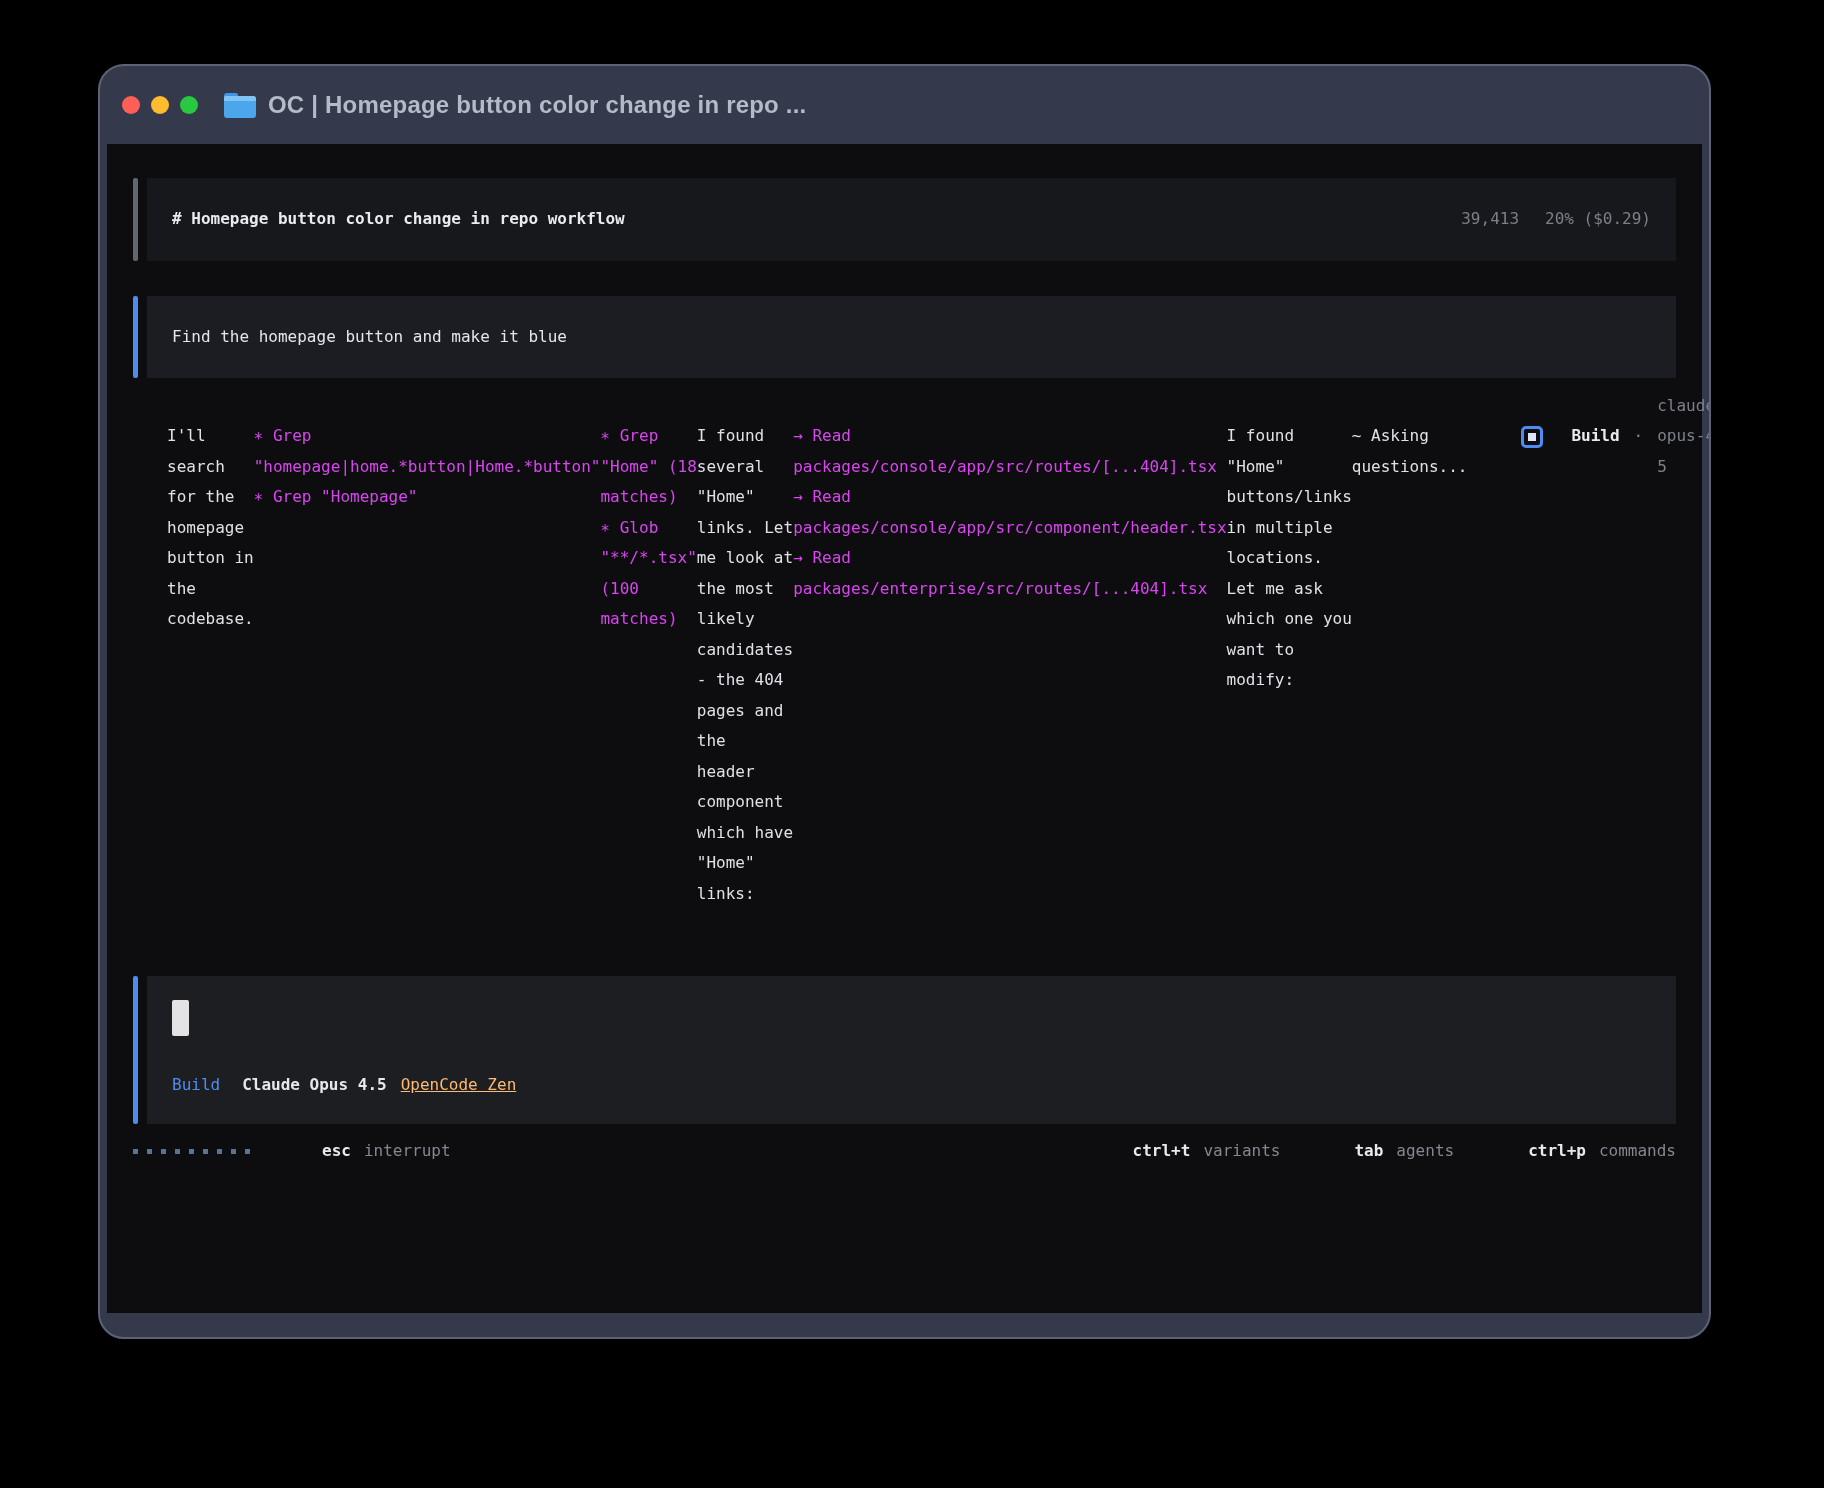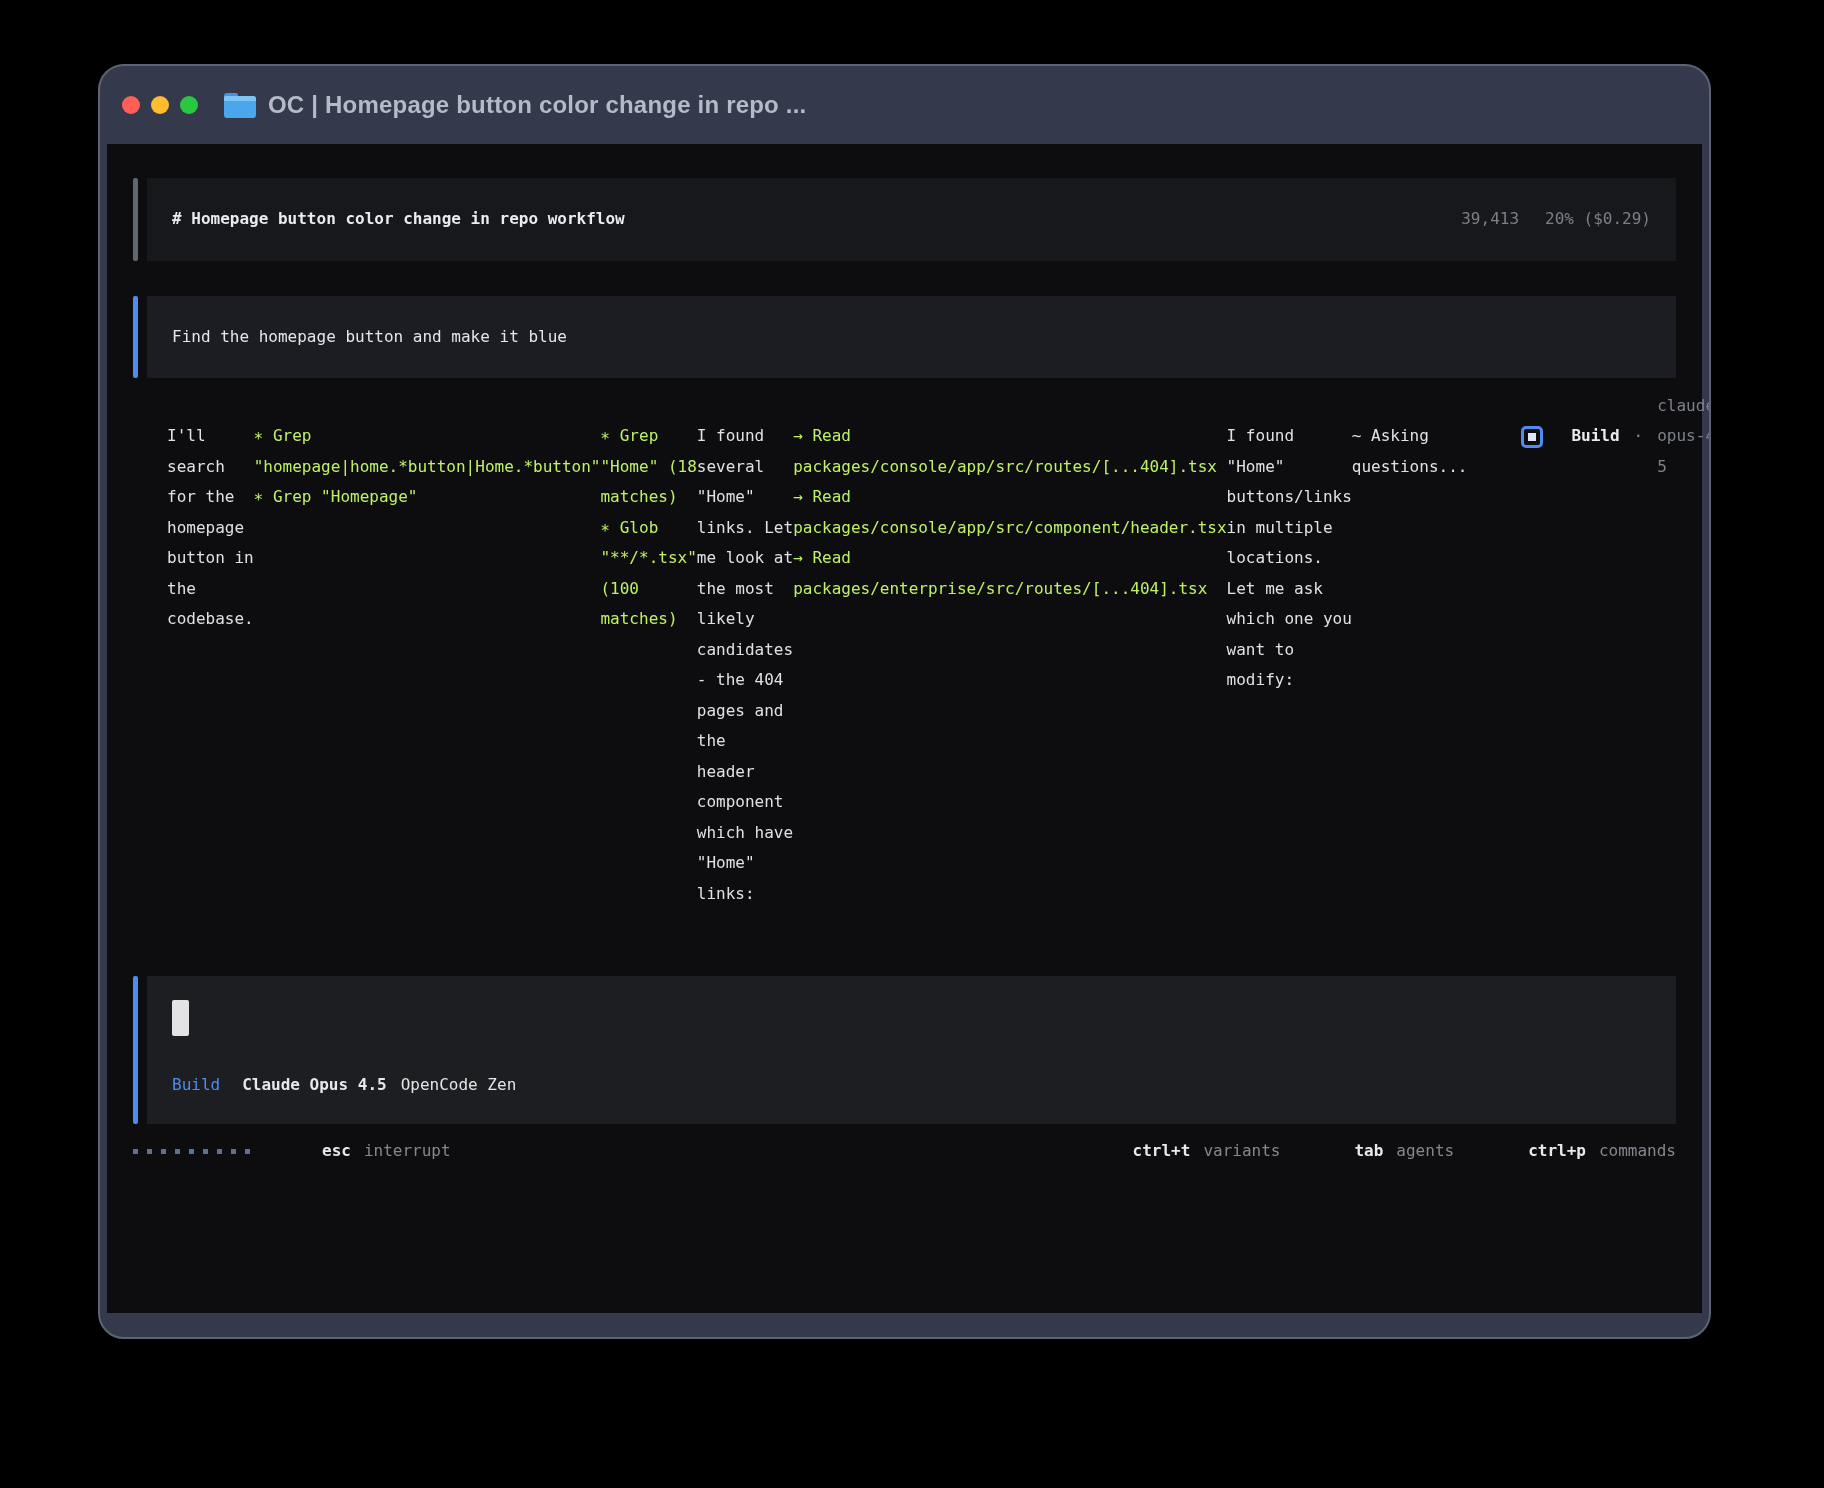--- a/index.html
+++ b/index.html
@@ -46,37 +46,37 @@
   .header-box .box-inner { background: #17181c; display: flex; justify-content: space-between; align-items: center; }
   .header-title { font-weight: bold; color: #eaebee; }
   .header-stats { color: #7b7f89; display: flex; gap: 26px; }
 
   .user-box { margin-top: 35px; }
   .user-box .box-inner { background: #1c1d22; color: #e4e6ea; }
 
   .chat { margin: 43px 0 0 34px; display: flex; flex-direction: row; }
   .block { white-space: pre-line; margin-bottom: 30.5px; }
   .block.text { color: #dfe1e6; }
-  .block.tool { color: #bef264; }
+  .block.tool { color: #d946ef; }
 
   .agent-row { display: flex; align-items: center; margin: 0 0 0 54px; height: 31px; }
   .agent-icon { width: 22px; height: 22px; border: 3px solid #4e8cf0; border-radius: 5px;
     display: flex; align-items: center; justify-content: center; flex: none; }
   .agent-icon .dot { width: 8px; height: 8px; background: #dce6f8; }
   .agent-name { margin-left: 28px; font-weight: bold; color: #e8eaed; }
   .agent-sep { margin: 0 14px; color: #84878f; }
   .agent-model { color: #7d818a; }
 
   .input-box { margin-top: 36px; }
   .input-box .box-inner { background: #1d1e22; padding: 24px 25px; }
   .cursor { width: 17px; height: 36px; background: #e3e3e5; border-radius: 2px; }
   .model-line { margin-top: 34px; display: flex; align-items: center; }
   .mode-label { color: #4e8cf0; }
   .model-name { margin-left: 22px; font-weight: bold; color: #e6e8eb; }
-  .provider { margin-left: 14px; color: #e5e5e5; }
+  .provider { margin-left: 14px; color: #fdba74; text-decoration: underline; }
 
   .statusbar { margin-top: 12px; display: flex; align-items: center; justify-content: space-between; height: 30px; }
   .sb-left { display: flex; align-items: center; }
   .spinner { display: flex; align-items: center; gap: 9px; margin-right: 34px; }
   .spinner .d { width: 5px; height: 5px; background: #5a7294; }
   .hint { display: flex; align-items: center; margin-left: 38px; }
   .hint .key { font-weight: bold; color: #e8e9ec; }
   .hint .lbl { margin-left: 13px; color: #84878f; }
   .sb-right { display: flex; align-items: center; gap: 36px; }
 </style>

